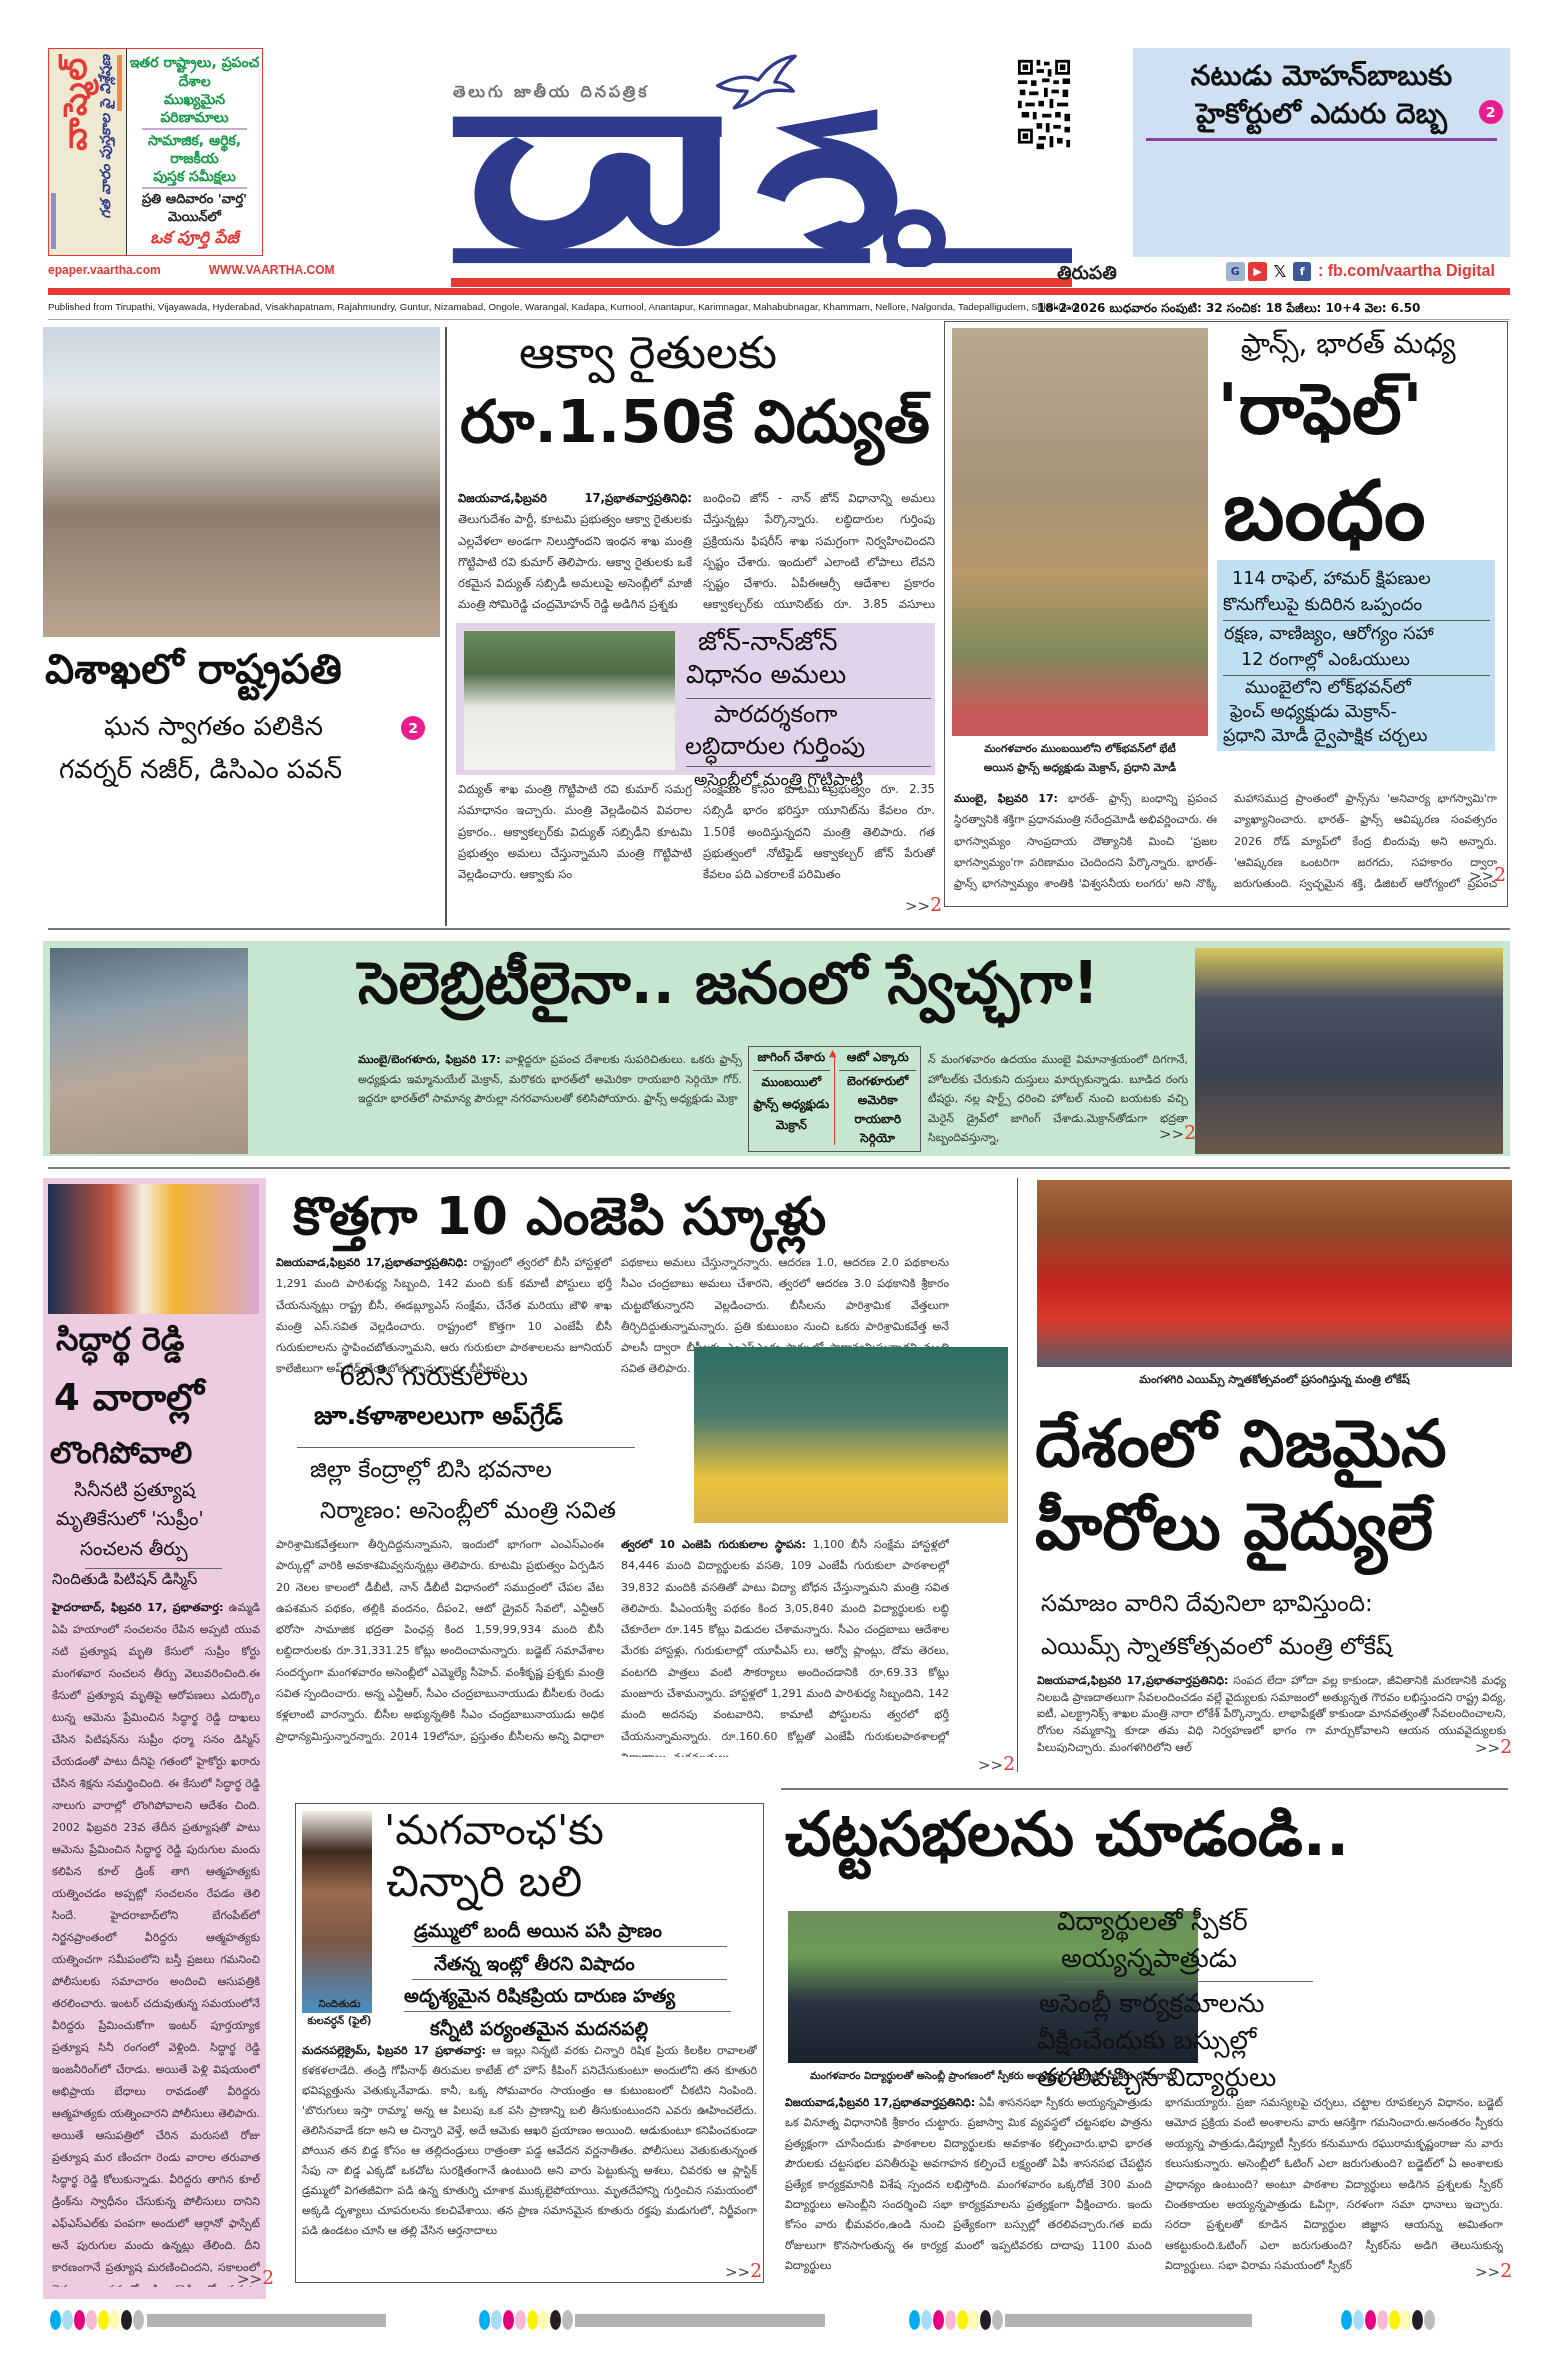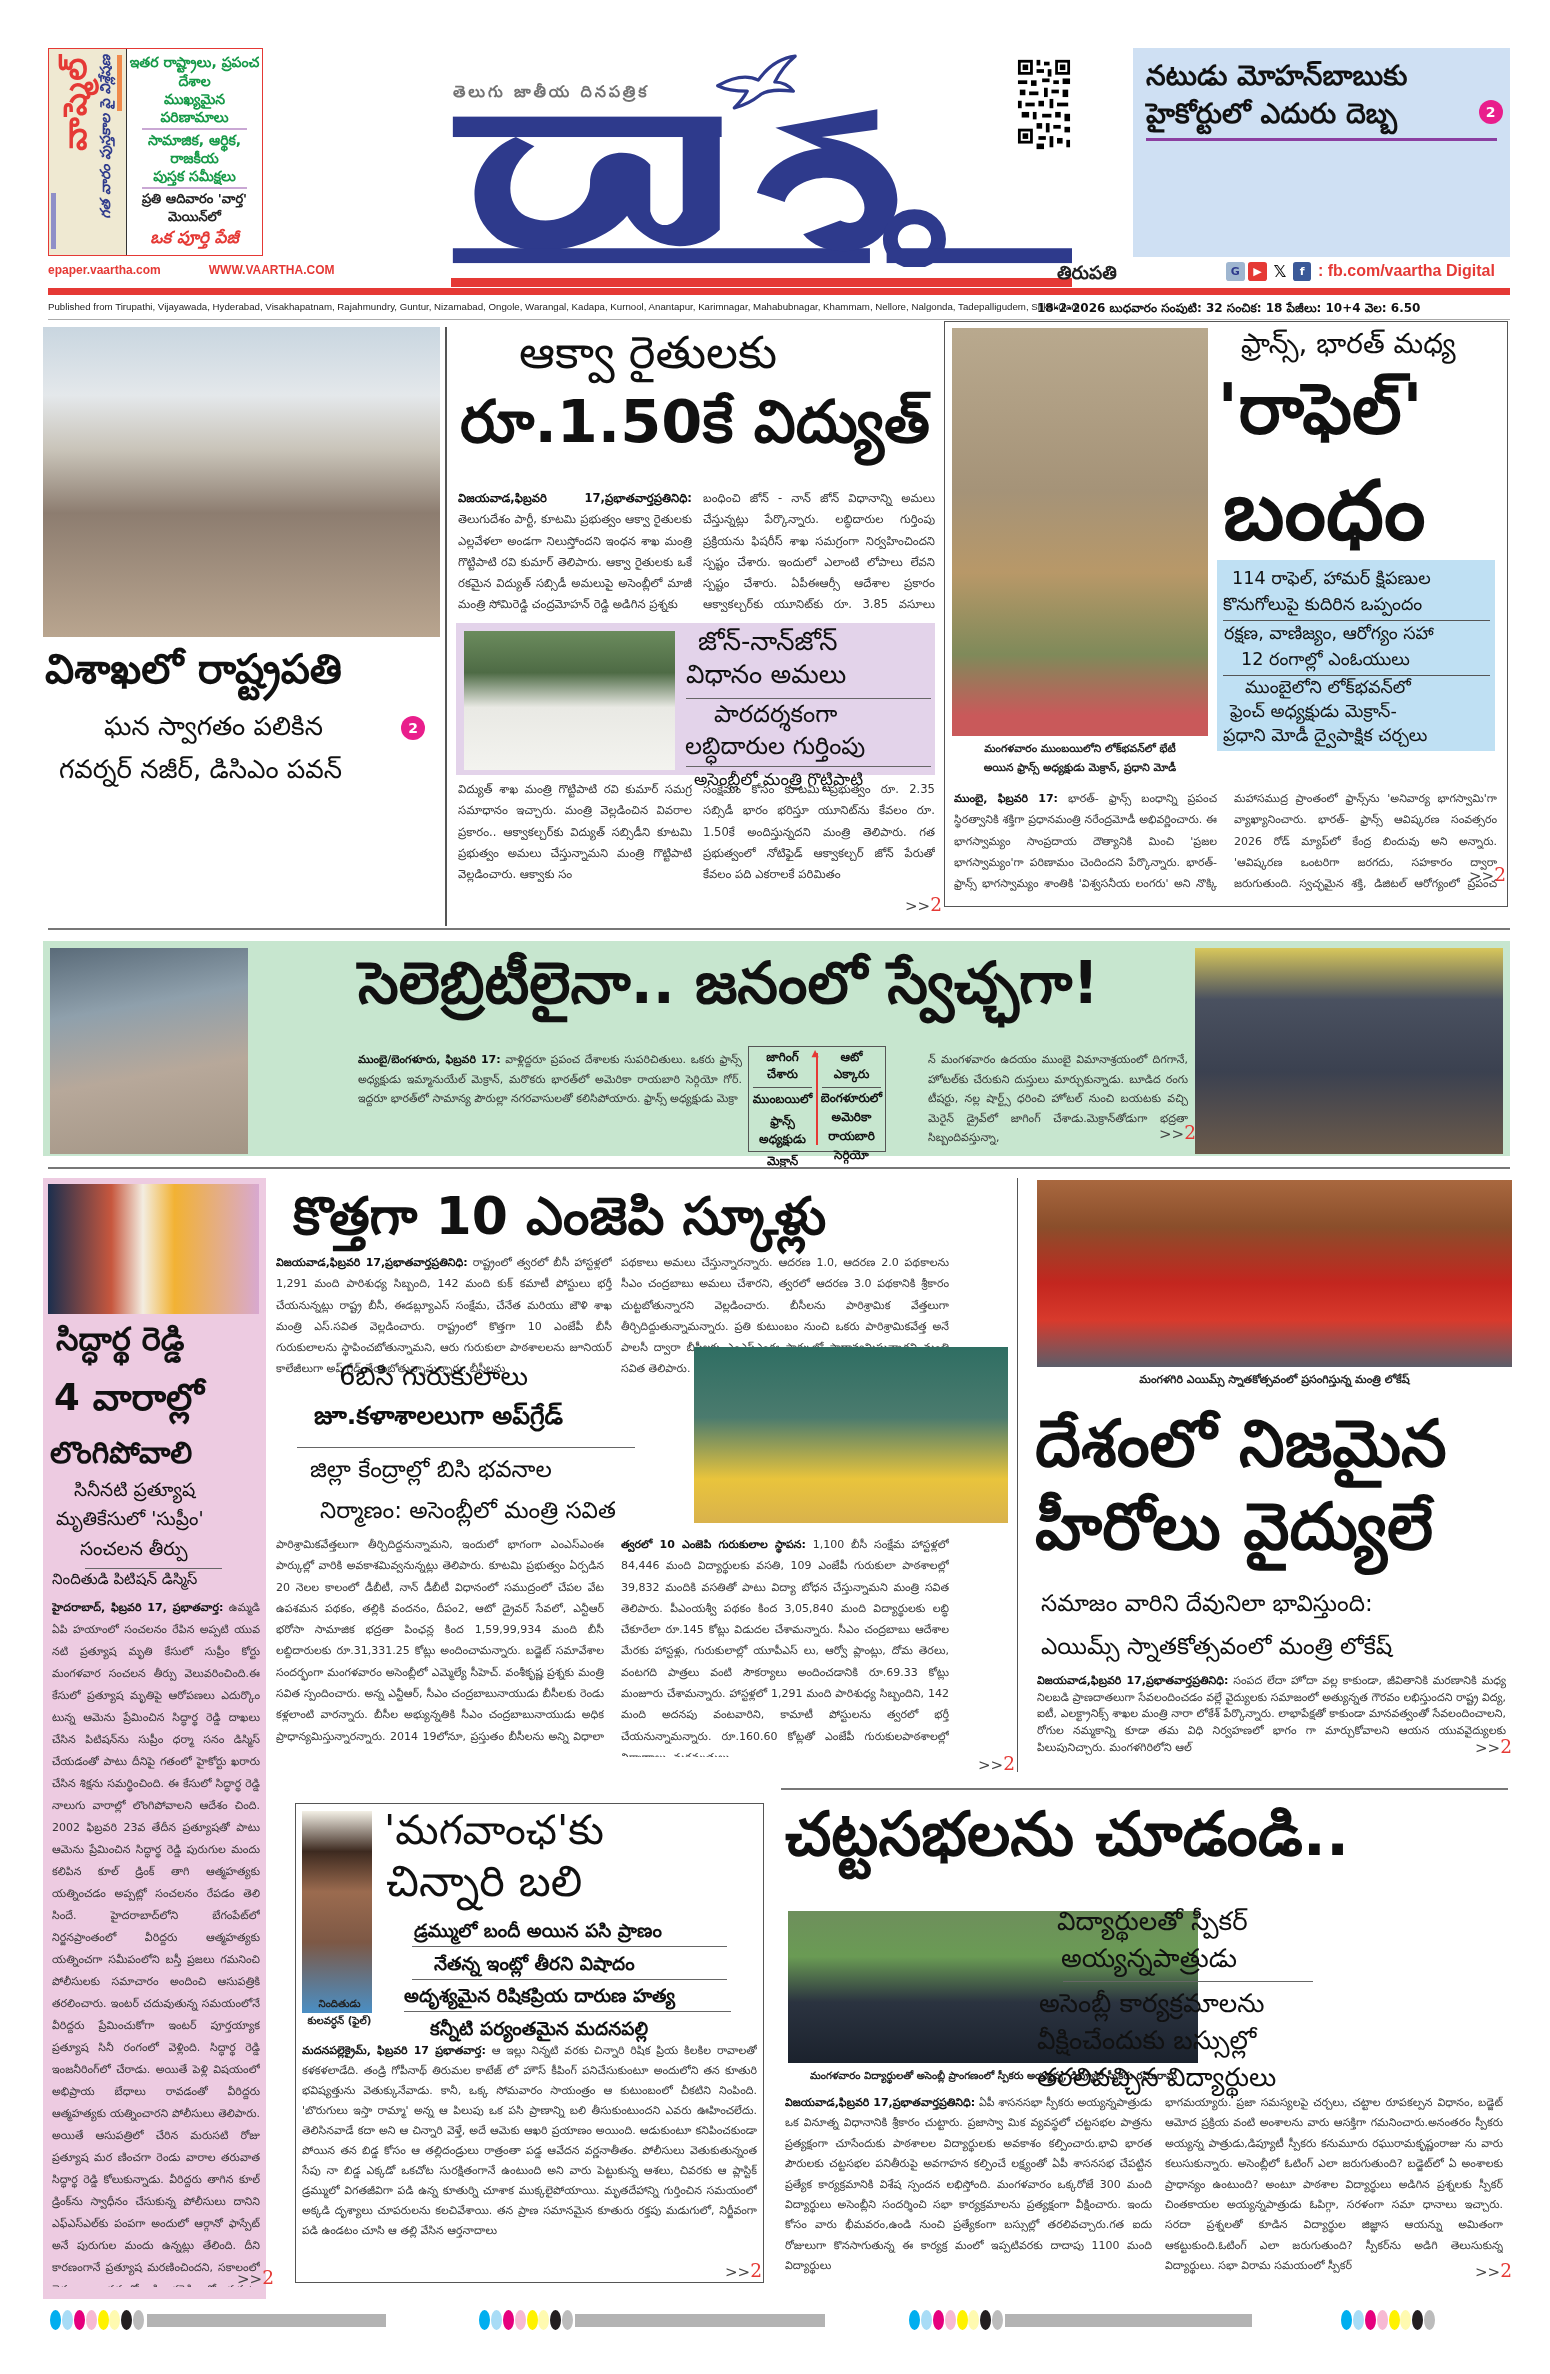--- a/index.html
+++ b/index.html
@@ -19,21 +19,21 @@
   .promo-text .sep { width: 80%; height: 1.9px; background: #c9a8d4; }
   .promo-text .b { color: #222; font-size: 13px; font-weight: bold; }
   .promo-text .r { color: #e53935; font-size: 16.7px; font-weight: bold; font-style: italic; }
   .promo-links { left: 48px; top: 263px; width: 371px; font-size: 12px; font-weight: bold; color: #e53935; display: flex; gap: 48px; font-family: "Liberation Sans", sans-serif; }
   .tagline { left: 453px; top: 82px; font-size: 16px; font-weight: bold; color: #737373; letter-spacing: 2.8px; }
   .logo-bird { left: 714px; top: 54px; width: 83px; height: 56px; }
   .logo-word { left: 451px; top: 109px; width: 621px; height: 158px; }
   .logo-bar { left: 451px; top: 278px; width: 621px; height: 9.3px; background: #e53935; }
   .qr { left: 1016px; top: 58px; width: 56px; height: 93px; }
   .teaser-box { left: 1133px; top: 48px; width: 377px; height: 209px; background: #cfe0f3; padding: 9.3px 13px; }
-  .teaser-item { font-weight: bold; color: #111; position: relative; }
+  .teaser-item { text-align: center; font-weight: bold; color: #111; position: relative; }
   .teaser-item .t { font-size: 28px; line-height: 1.35; display: block; }
   .teaser-sep { height: 2.8px; background: #8b3fa0; margin: 5.6px 0; }
   .page-badge { position: absolute; width: 24px; height: 24px; border-radius: 50%; background: #e91e8c; color: #fff; font-size: 14px; font-weight: bold; display: flex; align-items: center; justify-content: center; }
   .city { left: 1057px; top: 262px; font-size: 18.6px; font-weight: bold; color: #222; }
   .social { left: 1226px; top: 262px; display: flex; align-items: center; gap: 3.7px; }
   .social .ic { width: 18.6px; height: 18.6px; border-radius: 2.8px; display: inline-flex; align-items: center; justify-content: center; font-size: 11px; font-weight: bold; color: #fff; }
   .social .fb-text { color: #e53935; font-size: 16px; font-weight: bold; margin-left: 2.8px; font-family: "Liberation Sans", sans-serif; }
   .red-rule { left: 48px; top: 288px; width: 1462px; height: 6.5px; background: #e53935; }
   .publine { left: 48px; top: 301px; font-size: 9.7px; color: #222; font-family: "Liberation Sans", sans-serif; white-space: nowrap; }
   .dateline { left: 1037px; top: 301px; font-size: 12px; font-weight: bold; color: #111; white-space: nowrap; }
@@ -60,21 +60,21 @@
     background: linear-gradient(180deg, #b9a98e 0%, #a59378 40%, #b89868 60%, #7f8a5a 80%, #c9595a 95%); }
   .rafale-frame { left: 944px; top: 321px; width: 564px; height: 586px; border: 1.9px solid #555; }
   .rafale-box { left: 1217px; top: 560px; width: 278px; height: 191px; background: #bfe0f3; }
 
   
   .celeb-band { left: 43px; top: 941px; width: 1467px; height: 215px; background: #c7e6cf; }
   .p-jog { left: 50px; top: 948px; width: 198px; height: 206px;
     background: linear-gradient(170deg, #5a6b79 0%, #8fa0ac 30%, #b7a89a 60%, #a39585 100%); }
   .p-auto { left: 1195px; top: 948px; width: 308px; height: 206px;
     background: linear-gradient(180deg, #d8c75b 0%, #4a5160 25%, #3b4150 60%, #6b5a4a 100%); }
-  .celeb-table { left: 748px; top: 1046px; width: 138px; height: 106px; border: 1.9px solid #555; display: flex; }
+  .celeb-table { left: 748px; top: 1046px; width: 173px; height: 106px; border: 1.9px solid #555; display: flex; }
   .celeb-col { flex: 1; text-align: center; display: flex; flex-direction: column; }
   .celeb-col .h { font-size: 12px; font-weight: bold; padding: 2.8px 0; border-bottom: 1.9px solid #555; margin: 0 3.7px; }
   .celeb-col .v { font-size: 12px; font-weight: bold; line-height: 18.6px; padding-top: 2.8px; }
   .celeb-arrow { width: 1.9px; background: #e53935; position: relative; margin: 5.6px 0; }
 
   
   .pink-col { left: 43px; top: 1178px; width: 223px; height: 1121px; background: #edcbe1; }
   .p-court { left: 48px; top: 1184px; width: 211px; height: 130px;
     background: linear-gradient(90deg, #1c2f4e 0%, #c7573e 30%, #f3ede1 45%, #f2b233 60%, #d8a9d0 100%); }
   .p-savitha { left: 694px; top: 1347px; width: 314px; height: 176px;

